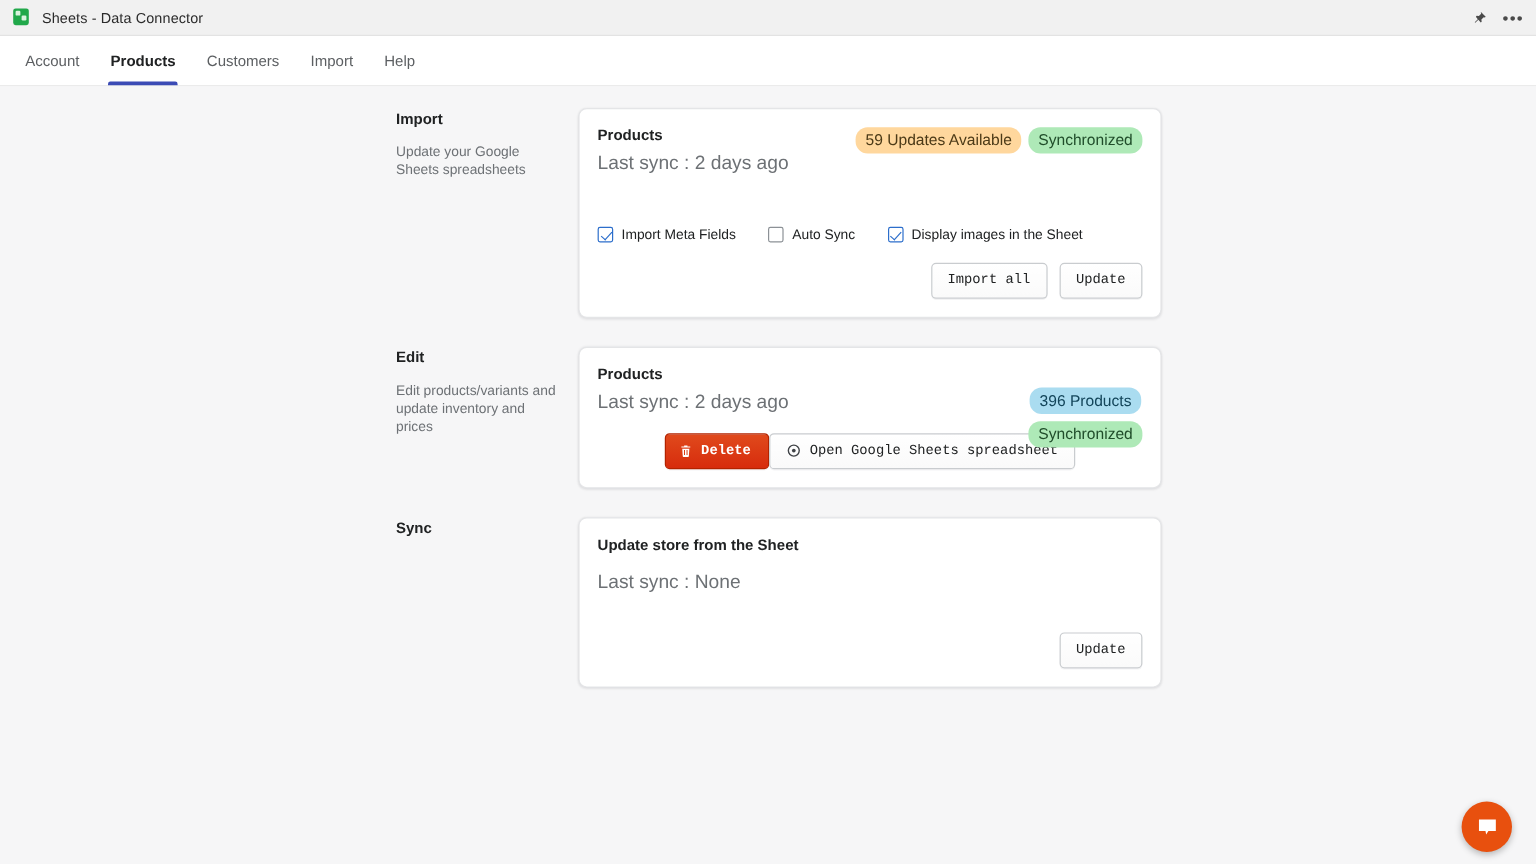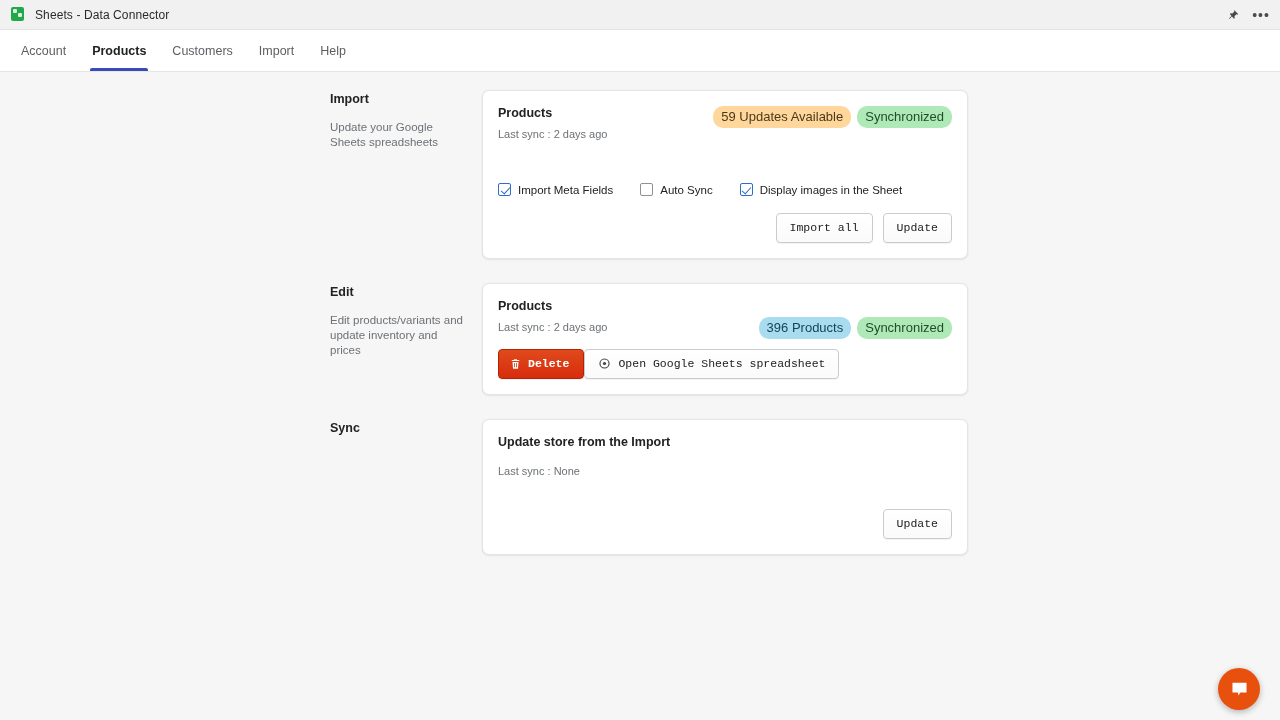--- a/index.html
+++ b/index.html
@@ -129,21 +129,21 @@
     display: flex;
     align-items: flex-start;
     justify-content: space-between;
   }
   .card-title {
     font-size: 12.5px;
     font-weight: bold;
     color: #202223;
   }
   .card-sub {
-    font-size: 11px;
+    font-size: 16px;
     color: #6d7175;
     margin-top: 8px;
   }
   .badges { display: flex; gap: 6px; align-items: center; }
   .badge {
     font-size: 13px;
     line-height: 1;
     padding: 4px 8px 5px;
     border-radius: 10px;
     color: #3e3e3e;
@@ -213,26 +213,26 @@
     font-weight: bold;
     padding: 7px 14px 8px 11px;
   }
 
   .icon-svg { display: block; }
 
   
   .edit-head { position: relative; }
   .edit-badges {
     position: absolute;
-    right: 0; top: 18px;
+    right: 0; top: 18px; flex-direction: column;
   }
   .edit-actions {
     display: flex;
     align-items: center;
-    justify-content: flex-start;
+    justify-content: center;
     margin-top: 16px;
   }
 
   .sync-actions {
     display: flex;
     justify-content: flex-end;
     margin-top: 32px;
   }
 
   .spacer-sm { height: 24px; }
@@ -367,21 +367,21 @@
     </div>
 
     <div class="spacer-sm"></div>
 
     <div class="row">
       <div class="col-left">
         <div class="sec-title">Sync</div>
       </div>
       <div class="card">
         <div>
-          <div class="card-title">Update store from the Import</div>
+          <div class="card-title">Update store from the Sheet</div>
           <div class="card-sub" style="margin-top:16px;">Last sync : None</div>
         </div>
         <div class="sync-actions">
           <button class="btn">Update</button>
         </div>
       </div>
     </div>
 
   </div>
 

